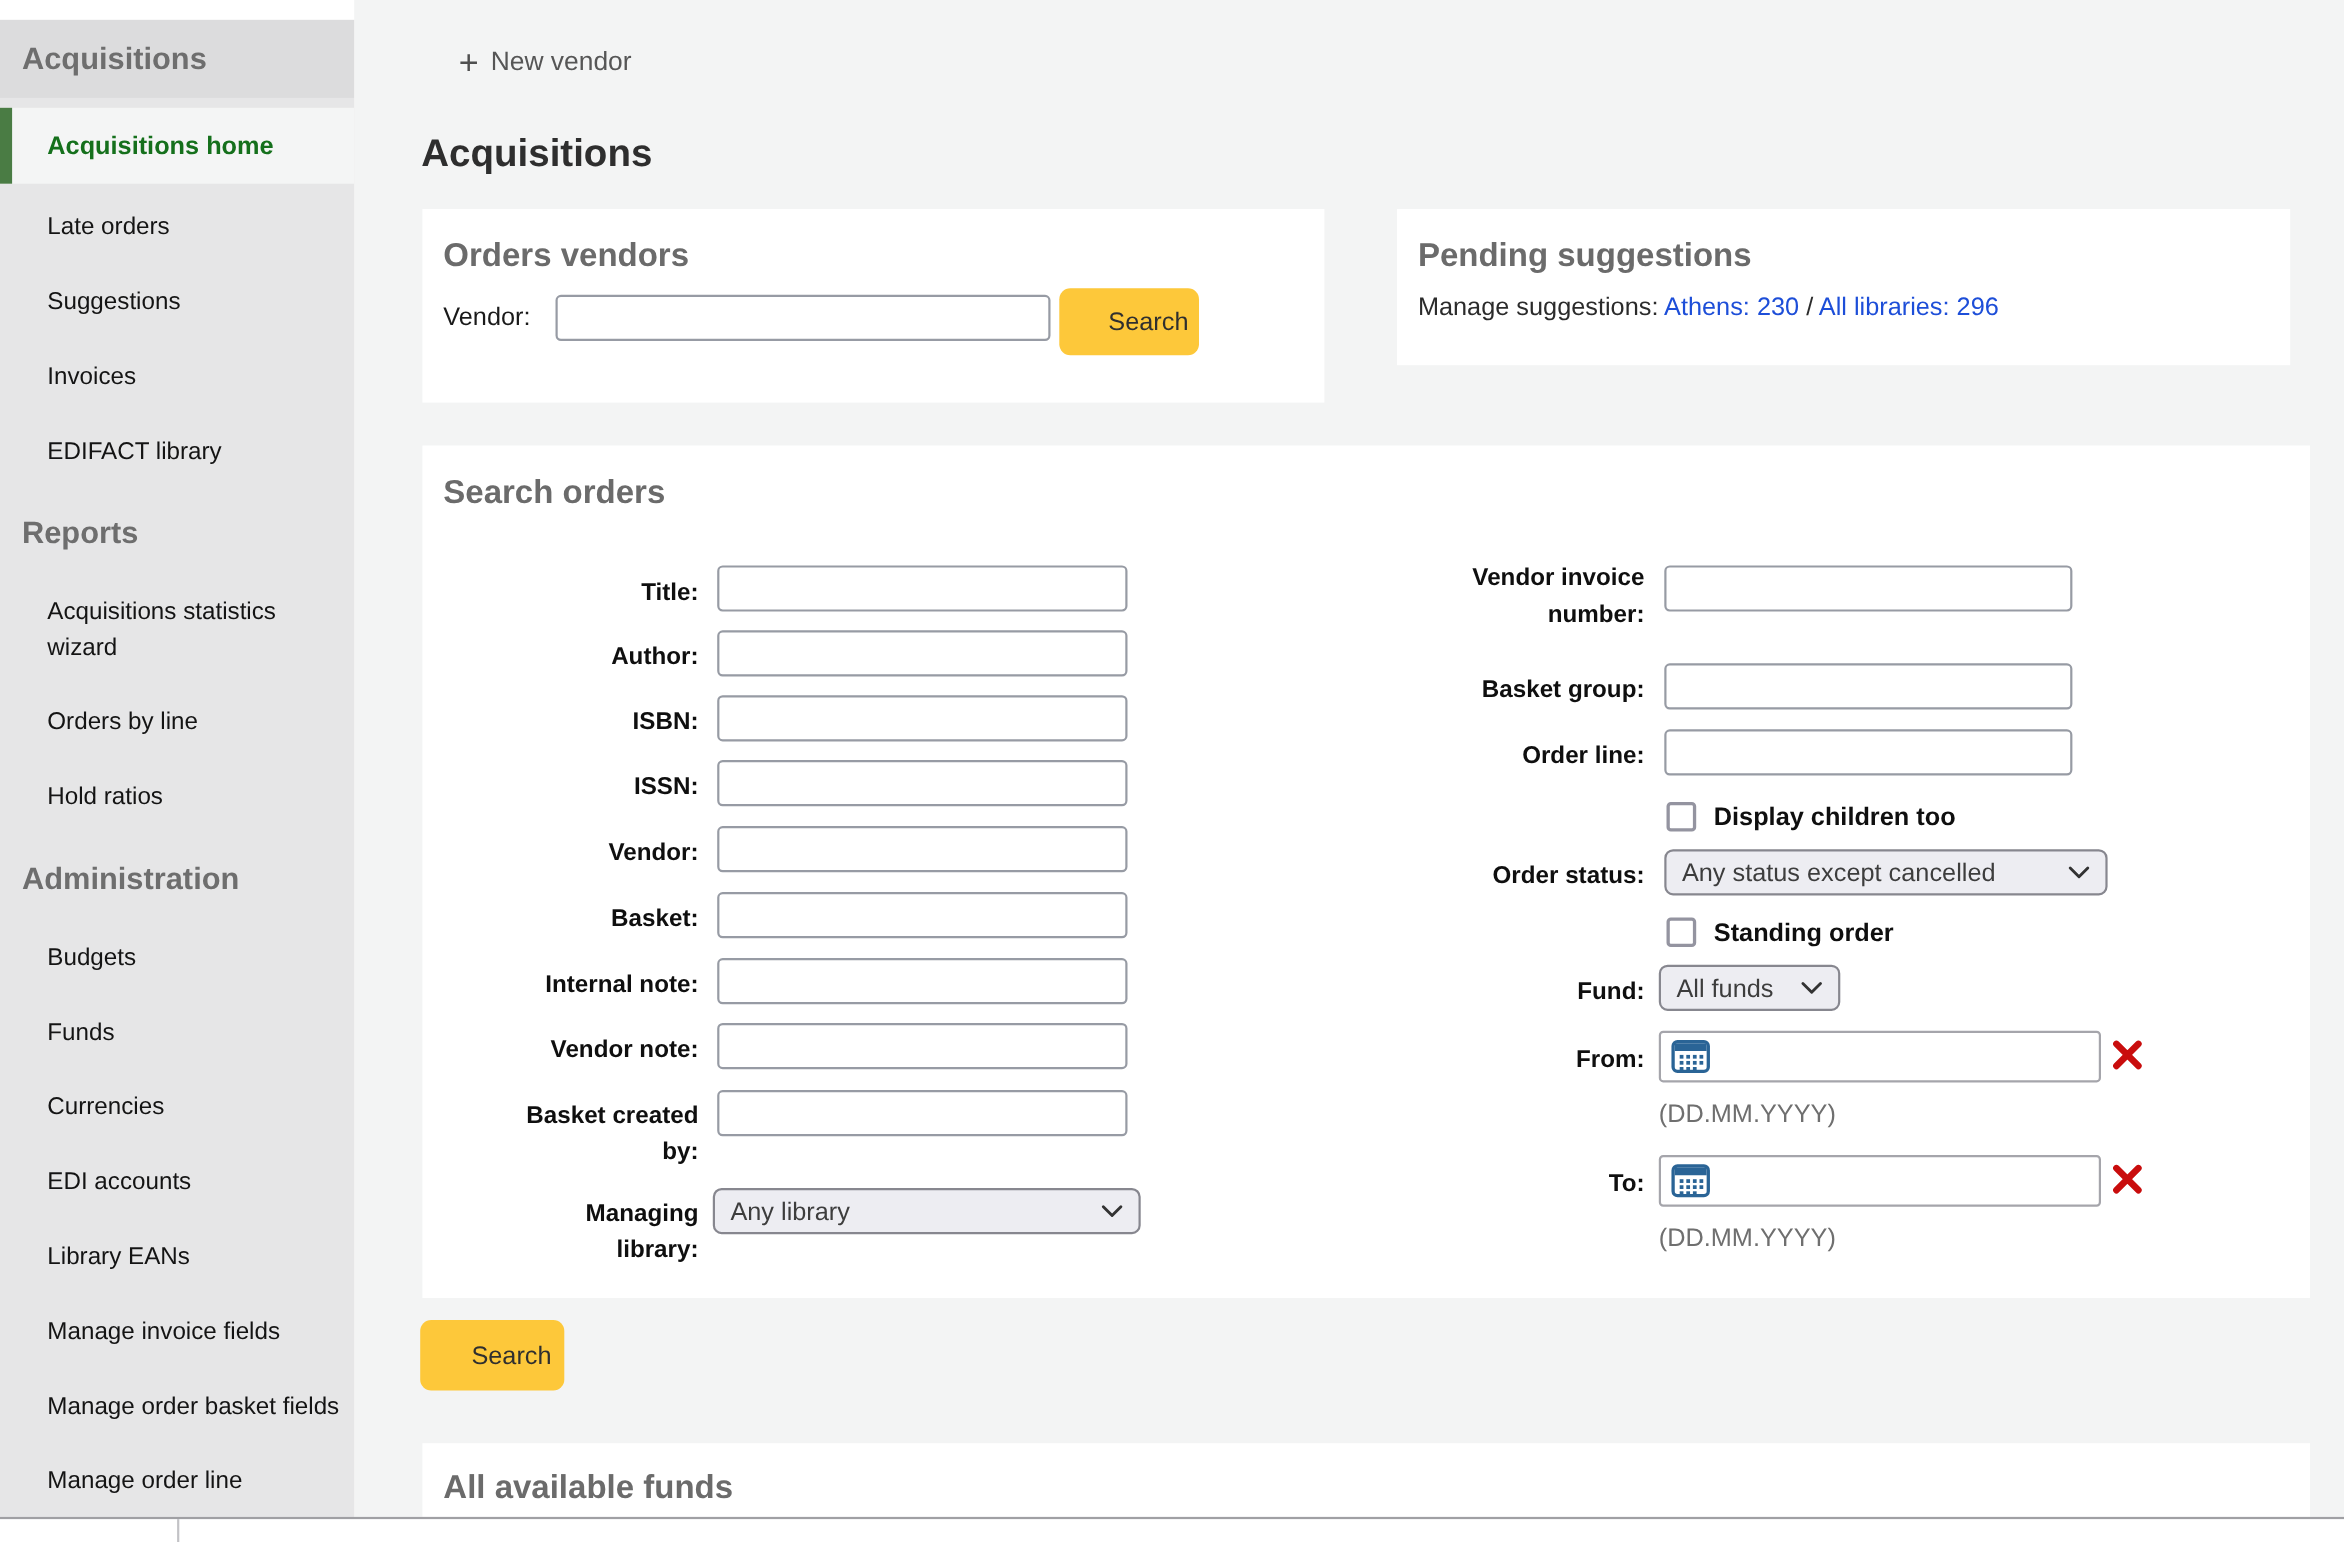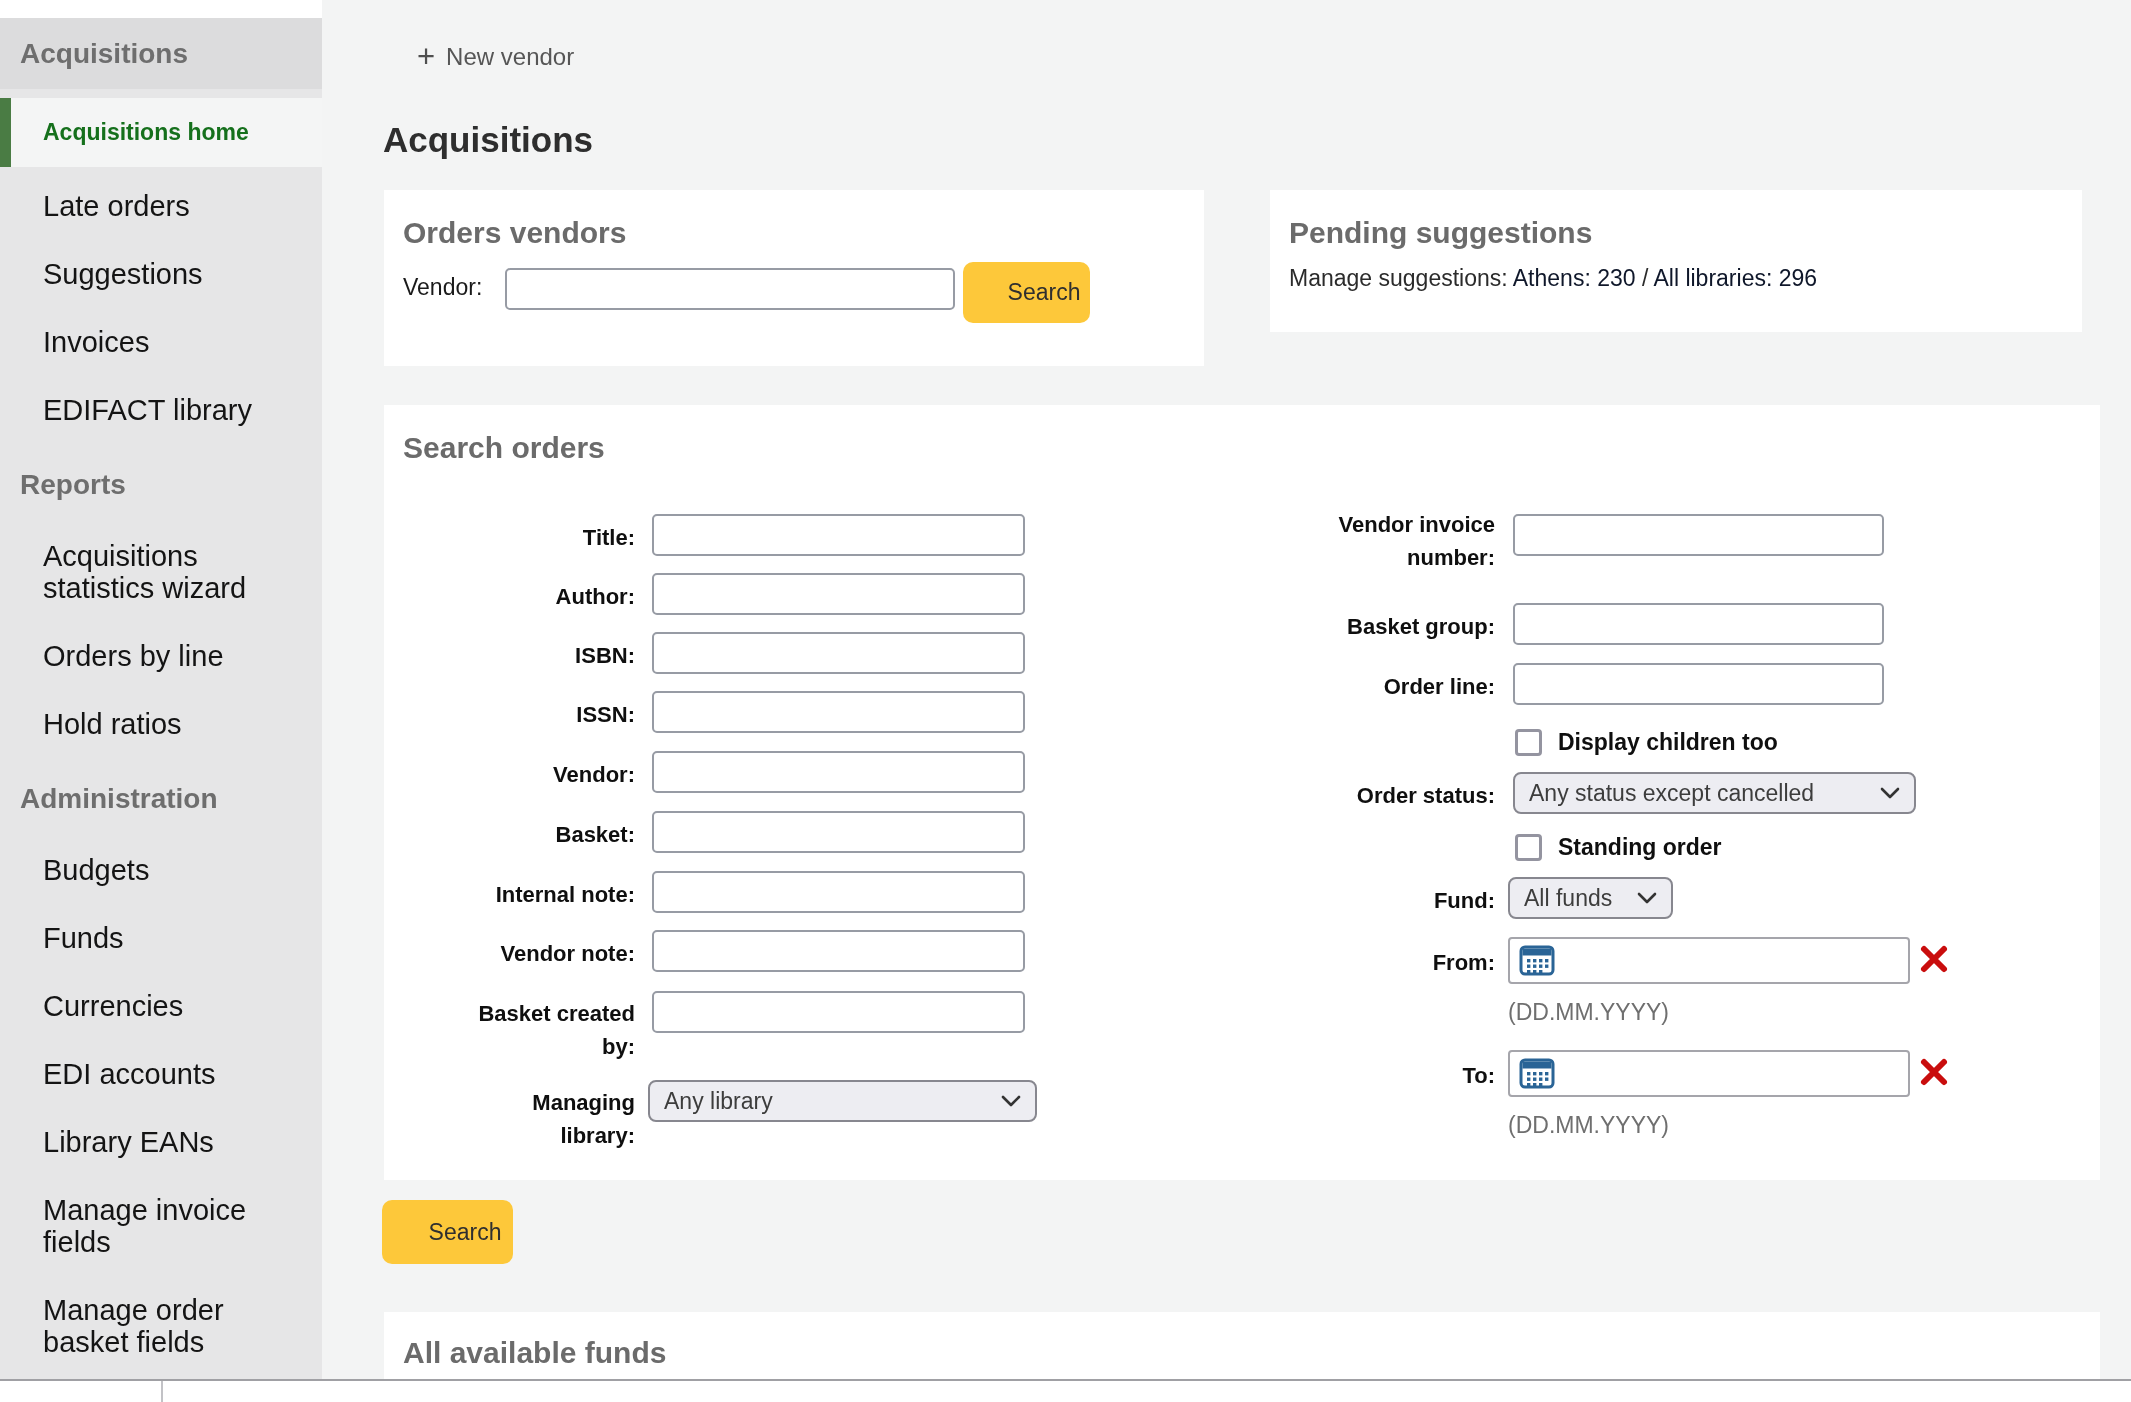--- a/index.html
+++ b/index.html
@@ -6,21 +6,21 @@
   body{font-family:"Liberation Sans",sans-serif;background:#fff;}
   .screen{position:relative;width:2131px;height:1402px;background:#fff;overflow:hidden;}
   .main-bg{position:absolute;left:322px;top:0;width:1809px;height:1379px;background:#f3f4f4;}
 
   
   .sidebar{position:absolute;left:0;top:18px;width:322px;height:1361px;background:#e6e6e7;overflow:hidden;}
   .sb-band{height:71px;background:#dcdcdd;display:flex;align-items:center;}
   .sb-band span{padding-left:20px;font-size:28px;font-weight:bold;color:#6e6e6e;}
   .sb-active{height:69px;margin-top:9px;background:#f4f5f5;border-left:11px solid #4a7c44;display:flex;align-items:center;cursor:pointer;}
   .sb-active span{padding-left:32px;color:#15701c;font-weight:bold;font-size:23px;}
-  .sb-item{margin:36px 10px 0 43px;font-size:29px;color:#141414;line-height:32px;cursor:pointer;}
+  .sb-item{margin:36px 10px 0 43px;font-size:22px;color:#141414;line-height:32px;cursor:pointer;}
   .sb-active + .sb-item{margin-top:23px;}
   .sb-header{margin:42px 0 0 20px;font-size:28px;font-weight:bold;color:#6e6e6e;line-height:34px;}
   .sb-header + .sb-item{margin-top:38px;}
 
   
   .toolbar{position:absolute;left:417px;top:41px;display:flex;align-items:center;gap:11px;cursor:pointer;}
   .toolbar .plus{font-size:31px;color:#4f4f4f;line-height:32px;}
   .toolbar .tb-label{font-size:24px;color:#565656;line-height:32px;}
   .page-title{position:absolute;left:383px;top:120px;font-size:35px;font-weight:bold;color:#2e2e2e;}
 
@@ -49,21 +49,21 @@
   .btn-yellow{position:absolute;background:#fdc83a;border:none;border-radius:10px;color:#2f2f2f;font-size:23px;font-family:"Liberation Sans",sans-serif;display:flex;align-items:center;justify-content:center;cursor:pointer;padding-left:41px;}
   #btn-vendor-search{left:579px;top:72px;width:127px;height:61px;}
   #btn-orders-search{left:382px;top:1200px;width:131px;height:64px;}
 
   
   #vendors-label{position:absolute;left:19px;top:84px;font-size:23px;color:#1a1a1a;}
   #vendors-input{left:121px;top:78px;width:450px;}
 
   
   .sugg-line{position:absolute;left:19px;top:72px;font-size:23px;line-height:32px;color:#2b2b2b;}
-  .sugg-line a{color:#0f172a;text-decoration:none;cursor:pointer;}
+  .sugg-line a{color:#1d4ed8;text-decoration:none;cursor:pointer;}
 
   
   .hline{position:absolute;left:0;top:1379px;width:2131px;height:2px;background:#a0a0a4;}
   .vline{position:absolute;left:161px;top:1381px;width:2px;height:21px;background:#c2c2c6;}
 </style>
 </head>
 <body>
 
 <div class="screen">
   <div class="main-bg"></div>

